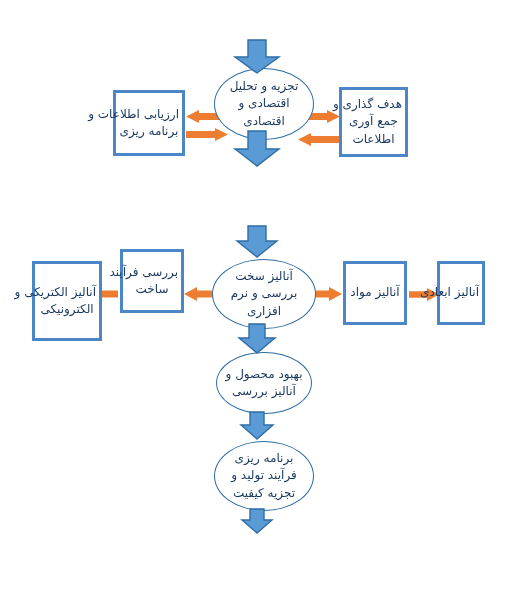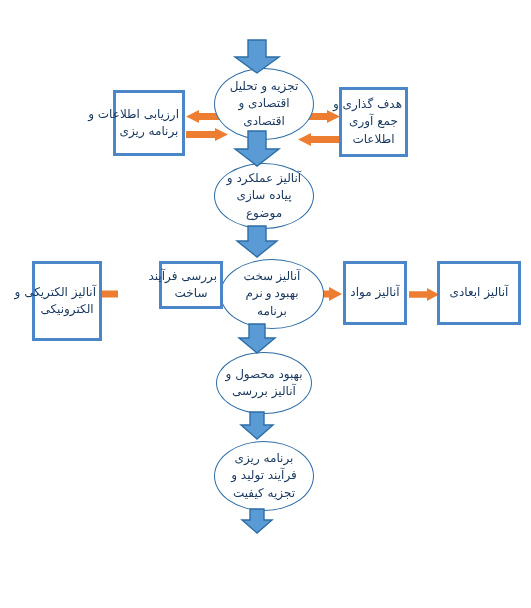--- a/index.html
+++ b/index.html
@@ -192,57 +192,50 @@
   </div>
 
   <div class="node rect" style="left:339px; top:87px; width:69px; height:70px;">
     <span class="lines">
       <span class="ln">هدف گذاری و</span>
       <span class="ln">جمع آوری</span>
       <span class="ln">اطلاعات</span>
     </span>
   </div>
 
-  <div class="node oval" style="left:214px; top:163px; width:100px; height:66px;">
-    <span class="lines">
-      <span class="ln">آنالیز عملکرد و</span>
-      <span class="ln">پیاده سازی</span>
-      <span class="ln">موضوع</span>
-    </span>
-  </div>
-
-  <div class="node oval" style="left:220px; top:259px; width:104px; height:70px;font-family:Liberation Serif, serif;">
+
+  <div class="node oval" style="left:212px; top:259px; width:104px; height:70px;">
     <span class="lines">
       <span class="ln">آنالیز سخت</span>
-      <span class="ln">بهبود و نرم</span>
-      <span class="ln">برنامه</span>
-    </span>
-  </div>
-
-  <div class="node rect" style="left:120px; top:261px; width:64px; height:48px;margin-left:39px;">
+      <span class="ln">بررسی و نرم</span>
+      <span class="ln">افزاری</span>
+    </span>
+  </div>
+
+  <div class="node rect" style="left:120px; top:249px; width:64px; height:64px;">
     <span class="lines">
       <span class="ln">بررسی فرآیند</span>
       <span class="ln">ساخت</span>
     </span>
   </div>
 
   <div class="node rect" style="left:32px; top:261px; width:70px; height:80px;">
     <span class="lines">
       <span class="ln">آنالیز الکتریکی و</span>
       <span class="ln">الکترونیکی</span>
     </span>
   </div>
 
   <div class="node rect" style="left:343px; top:261px; width:64px; height:64px;">
     <span class="lines">
       <span class="ln">آنالیز مواد</span>
     </span>
   </div>
 
-  <div class="node rect" style="left:437px; top:261px; width:84px; height:64px;">
+  <div class="node rect" style="left:437px; top:261px; width:48px; height:64px;">
     <span class="lines">
       <span class="ln">آنالیز ابعادی</span>
     </span>
   </div>
 
   <div class="node oval" style="left:216px; top:352px; width:96px; height:62px;">
     <span class="lines">
       <span class="ln">بهبود محصول و</span>
       <span class="ln">آنالیز بررسی</span>
     </span>

